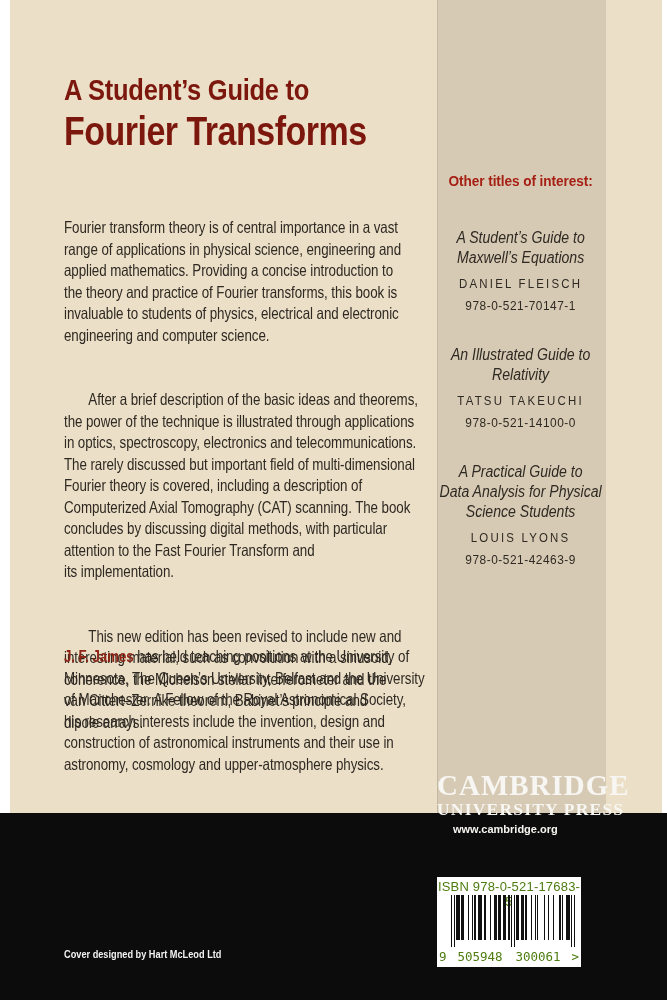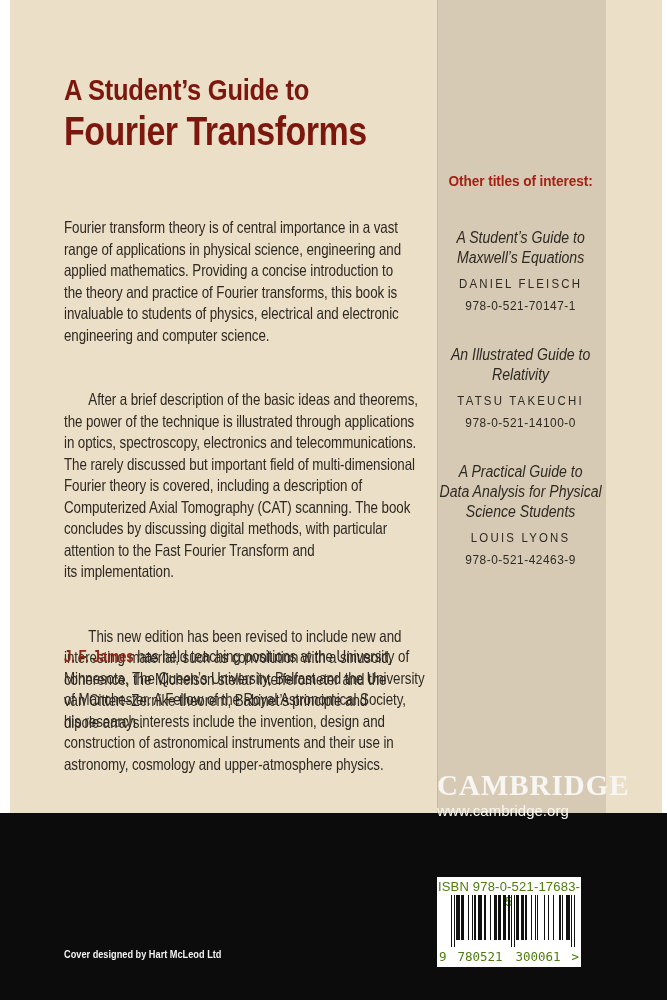--- a/index.html
+++ b/index.html
@@ -36,21 +36,21 @@
   .book-title { font-style:italic; font-size:16px; line-height:20px; white-space:pre; }
   .book-author { font-size:13px; letter-spacing:2.5px; margin-top:8px; }
   .book-isbn { font-size:13.5px; letter-spacing:0.6px; margin-top:7px; }
   .book-0 { top:228px; } .book-1 { top:345px; } .book-2 { top:462px; }
 
   
   .band { left:0; top:813px; width:667px; height:187px; background:#0c0c0c; }
   .publisher { left:437px; top:770px; color:#f7f6f2; line-height:1; }
   .pub-name1 { font-family:"Liberation Serif", serif; font-weight:700; font-size:29px; letter-spacing:1px; line-height:30px; }
   .pub-name2 { font-family:"Liberation Serif", serif; font-weight:700; font-size:17.5px; letter-spacing:1.2px; line-height:19px; }
-  .pub-site  { font-weight:400; font-size:15px; line-height:19px; margin-top:1px; }
+  .pub-site  { font-weight:700; font-size:11px; line-height:19px; margin-top:1px;margin-left:16px; }
 
   .barcode-box { left:437px; top:877px; width:144px; height:90px; background:#ffffff; color:#4d7c0f; }
   .barcode-label { position:absolute; top:2px; left:0; right:0; text-align:center; font-size:13px; letter-spacing:0.2px; }
   .barcode-bars { position:absolute; top:18px; left:14px; right:6px; height:52px; }
   .barcode-bars svg { width:100%; height:100%; shape-rendering:crispEdges; display:block; }
   .barcode-digits {
     position:absolute; bottom:4px; left:2px; right:2px;
     display:flex; justify-content:space-between; align-items:flex-end;
     font-family:"DejaVu Sans Mono", monospace; font-size:12.5px; line-height:13px;
   }
@@ -123,20 +123,21 @@
 Data Analysis for Physical
 Science Students</div>
     <div class="book-author">LOUIS LYONS</div>
     <div class="book-isbn">978-0-521-42463-9</div>
   </div>
 
   <div class="abs band"></div>
 
   <div class="abs publisher">
     <div class="pub-name1">CAMBRIDGE</div>
+    <div class="pub-name2">UNIVERSITY PRESS</div>
     <div class="pub-site">www.cambridge.org</div>
   </div>
 
   <div class="abs barcode-box">
     <div class="barcode-label">ISBN 978-0-521-17683-5</div>
     <div class="barcode-bars">
         <svg viewBox="0 0 95 52" preserveAspectRatio="none" xmlns="http://www.w3.org/2000/svg">
           <rect x="0" y="0" width="1" height="52" fill="#111"></rect>
           <rect x="2" y="0" width="1" height="52" fill="#111"></rect>
           <rect x="4" y="0" width="1" height="45" fill="#111"></rect>
@@ -177,21 +178,21 @@
           <rect x="85" y="0" width="1" height="45" fill="#111"></rect>
           <rect x="88" y="0" width="1" height="45" fill="#111"></rect>
           <rect x="89" y="0" width="1" height="45" fill="#111"></rect>
           <rect x="90" y="0" width="1" height="45" fill="#111"></rect>
           <rect x="92" y="0" width="1" height="52" fill="#111"></rect>
           <rect x="94" y="0" width="1" height="52" fill="#111"></rect>
         </svg>
       </div>
     <div class="barcode-digits">
       <span>9</span>
-      <span class="grp">780521</span>
+      <span class="grp">505948</span>
       <span class="grp">300061</span>
       <span>&gt;</span>
     </div>
   </div>
 
   <div class="abs credit">Cover designed by Hart McLeod Ltd</div>
 
 </div>
 
 </body></html>

